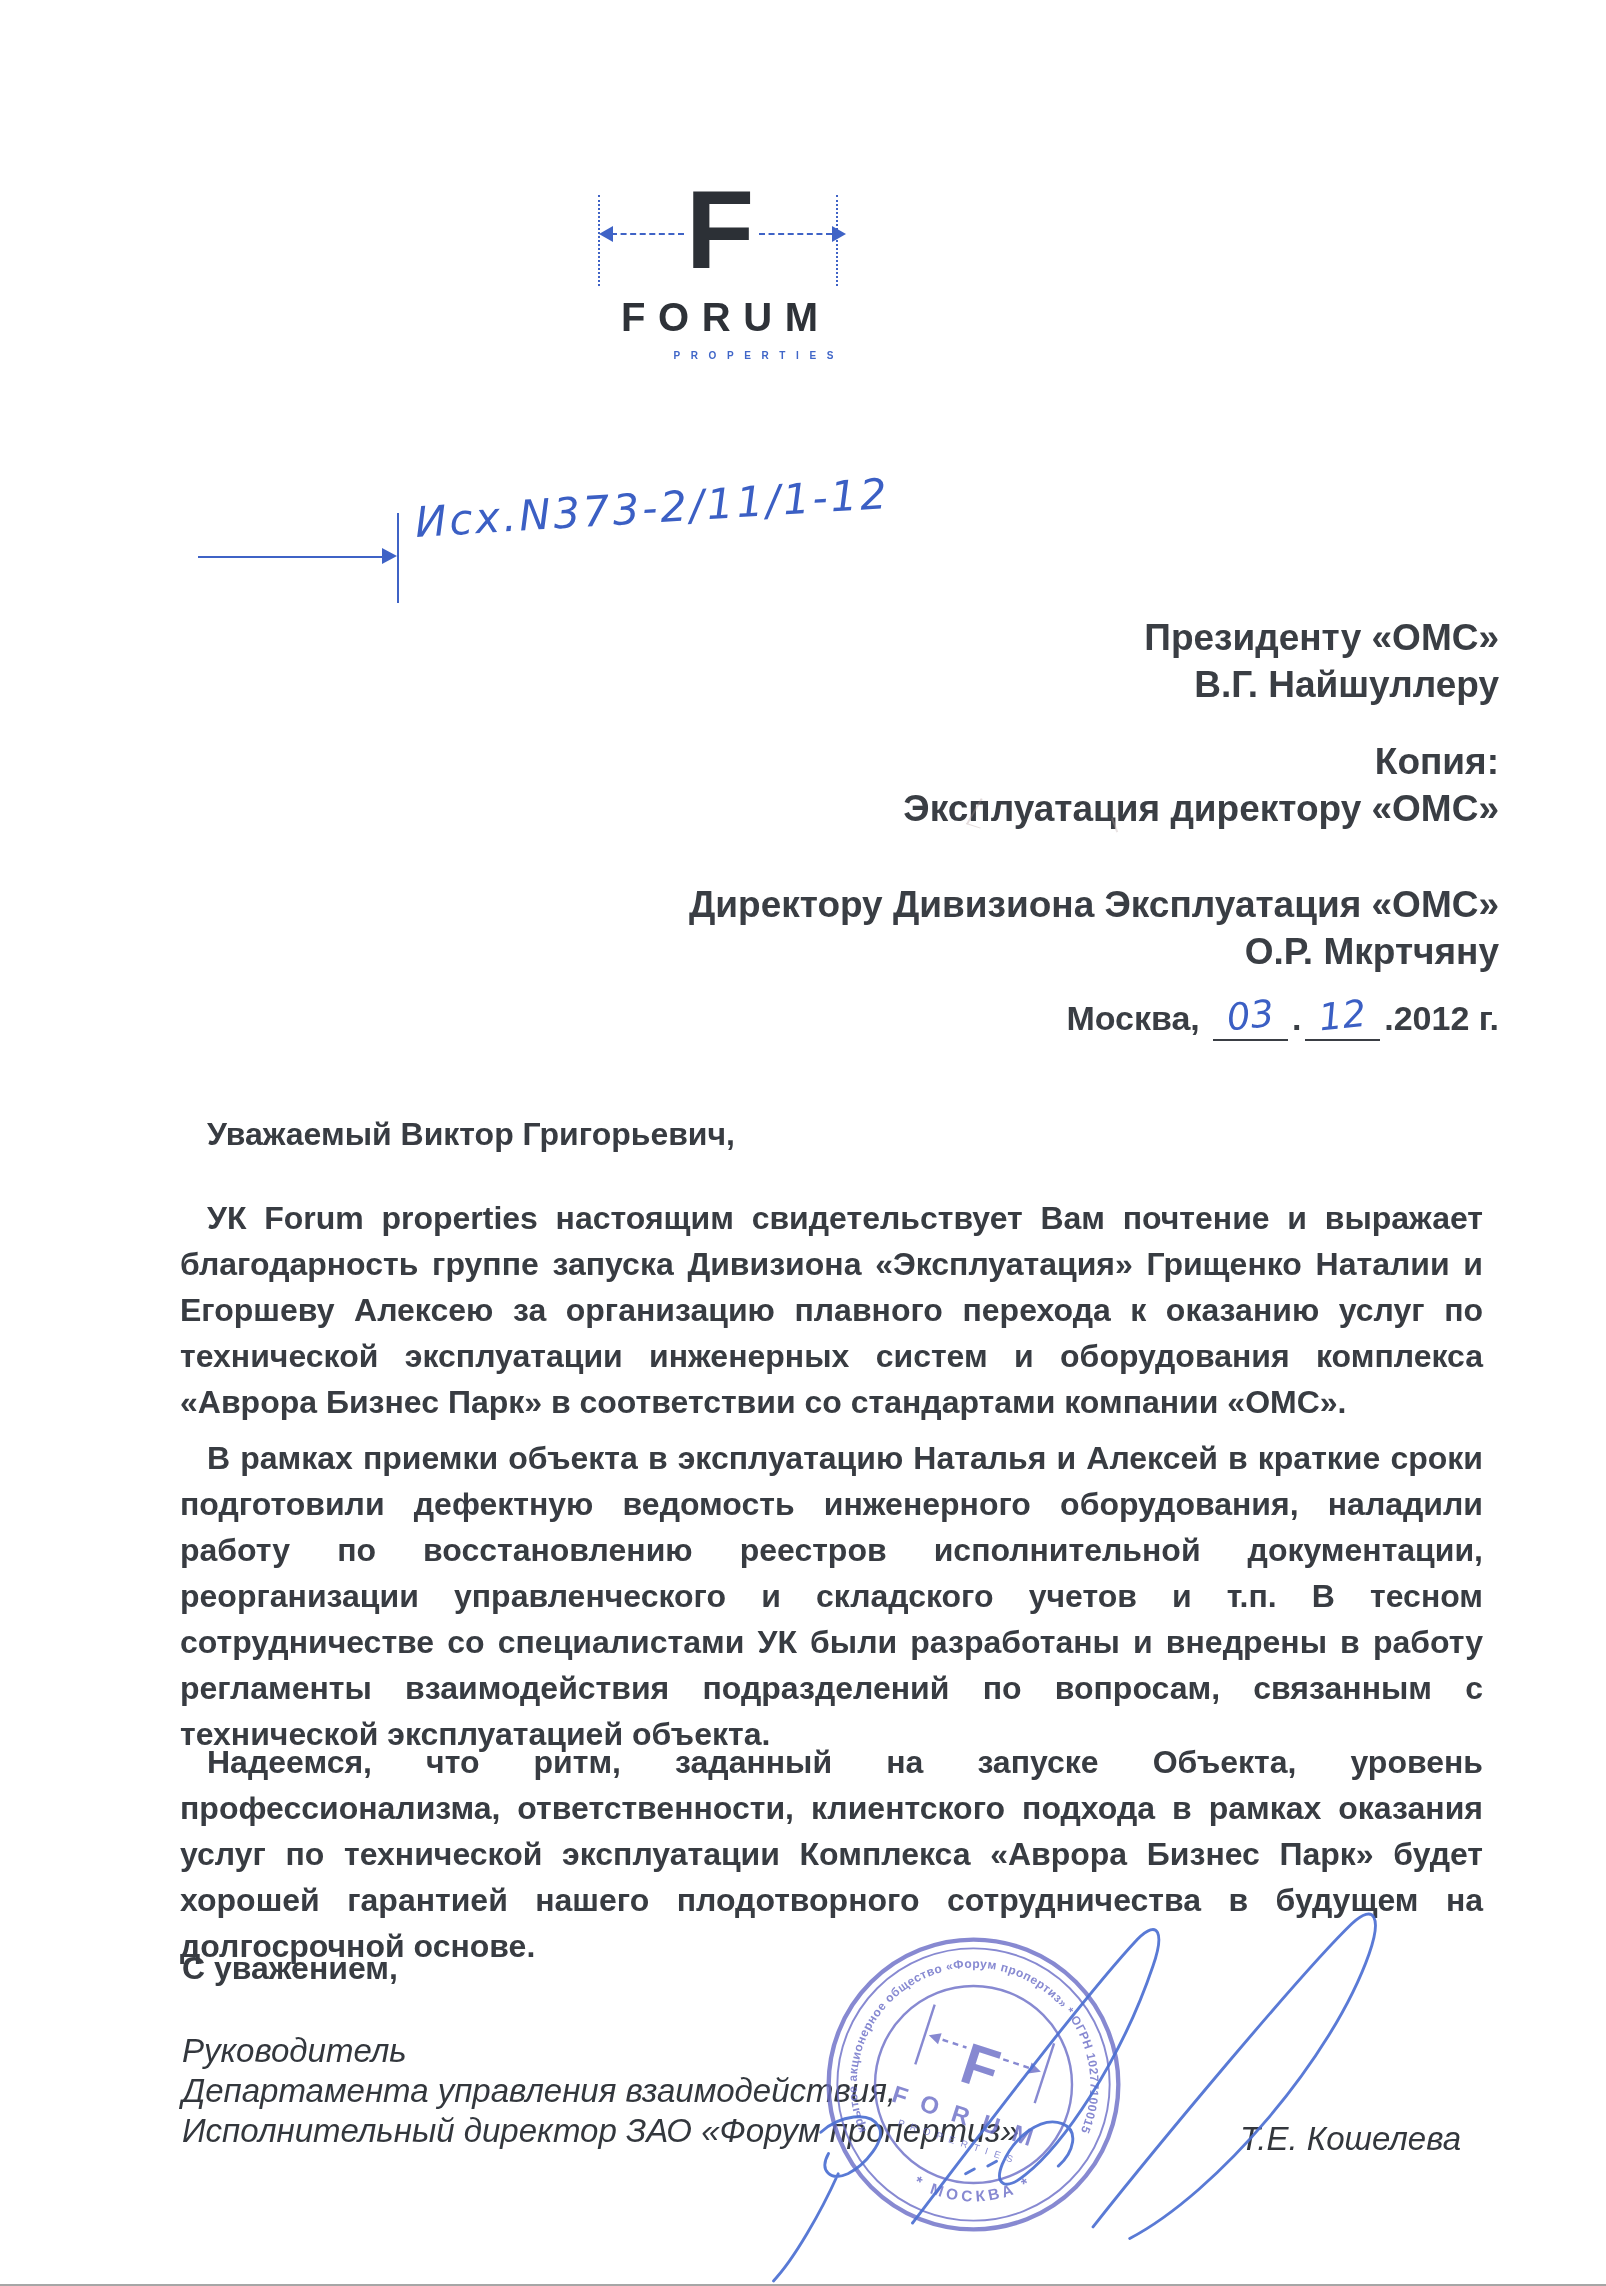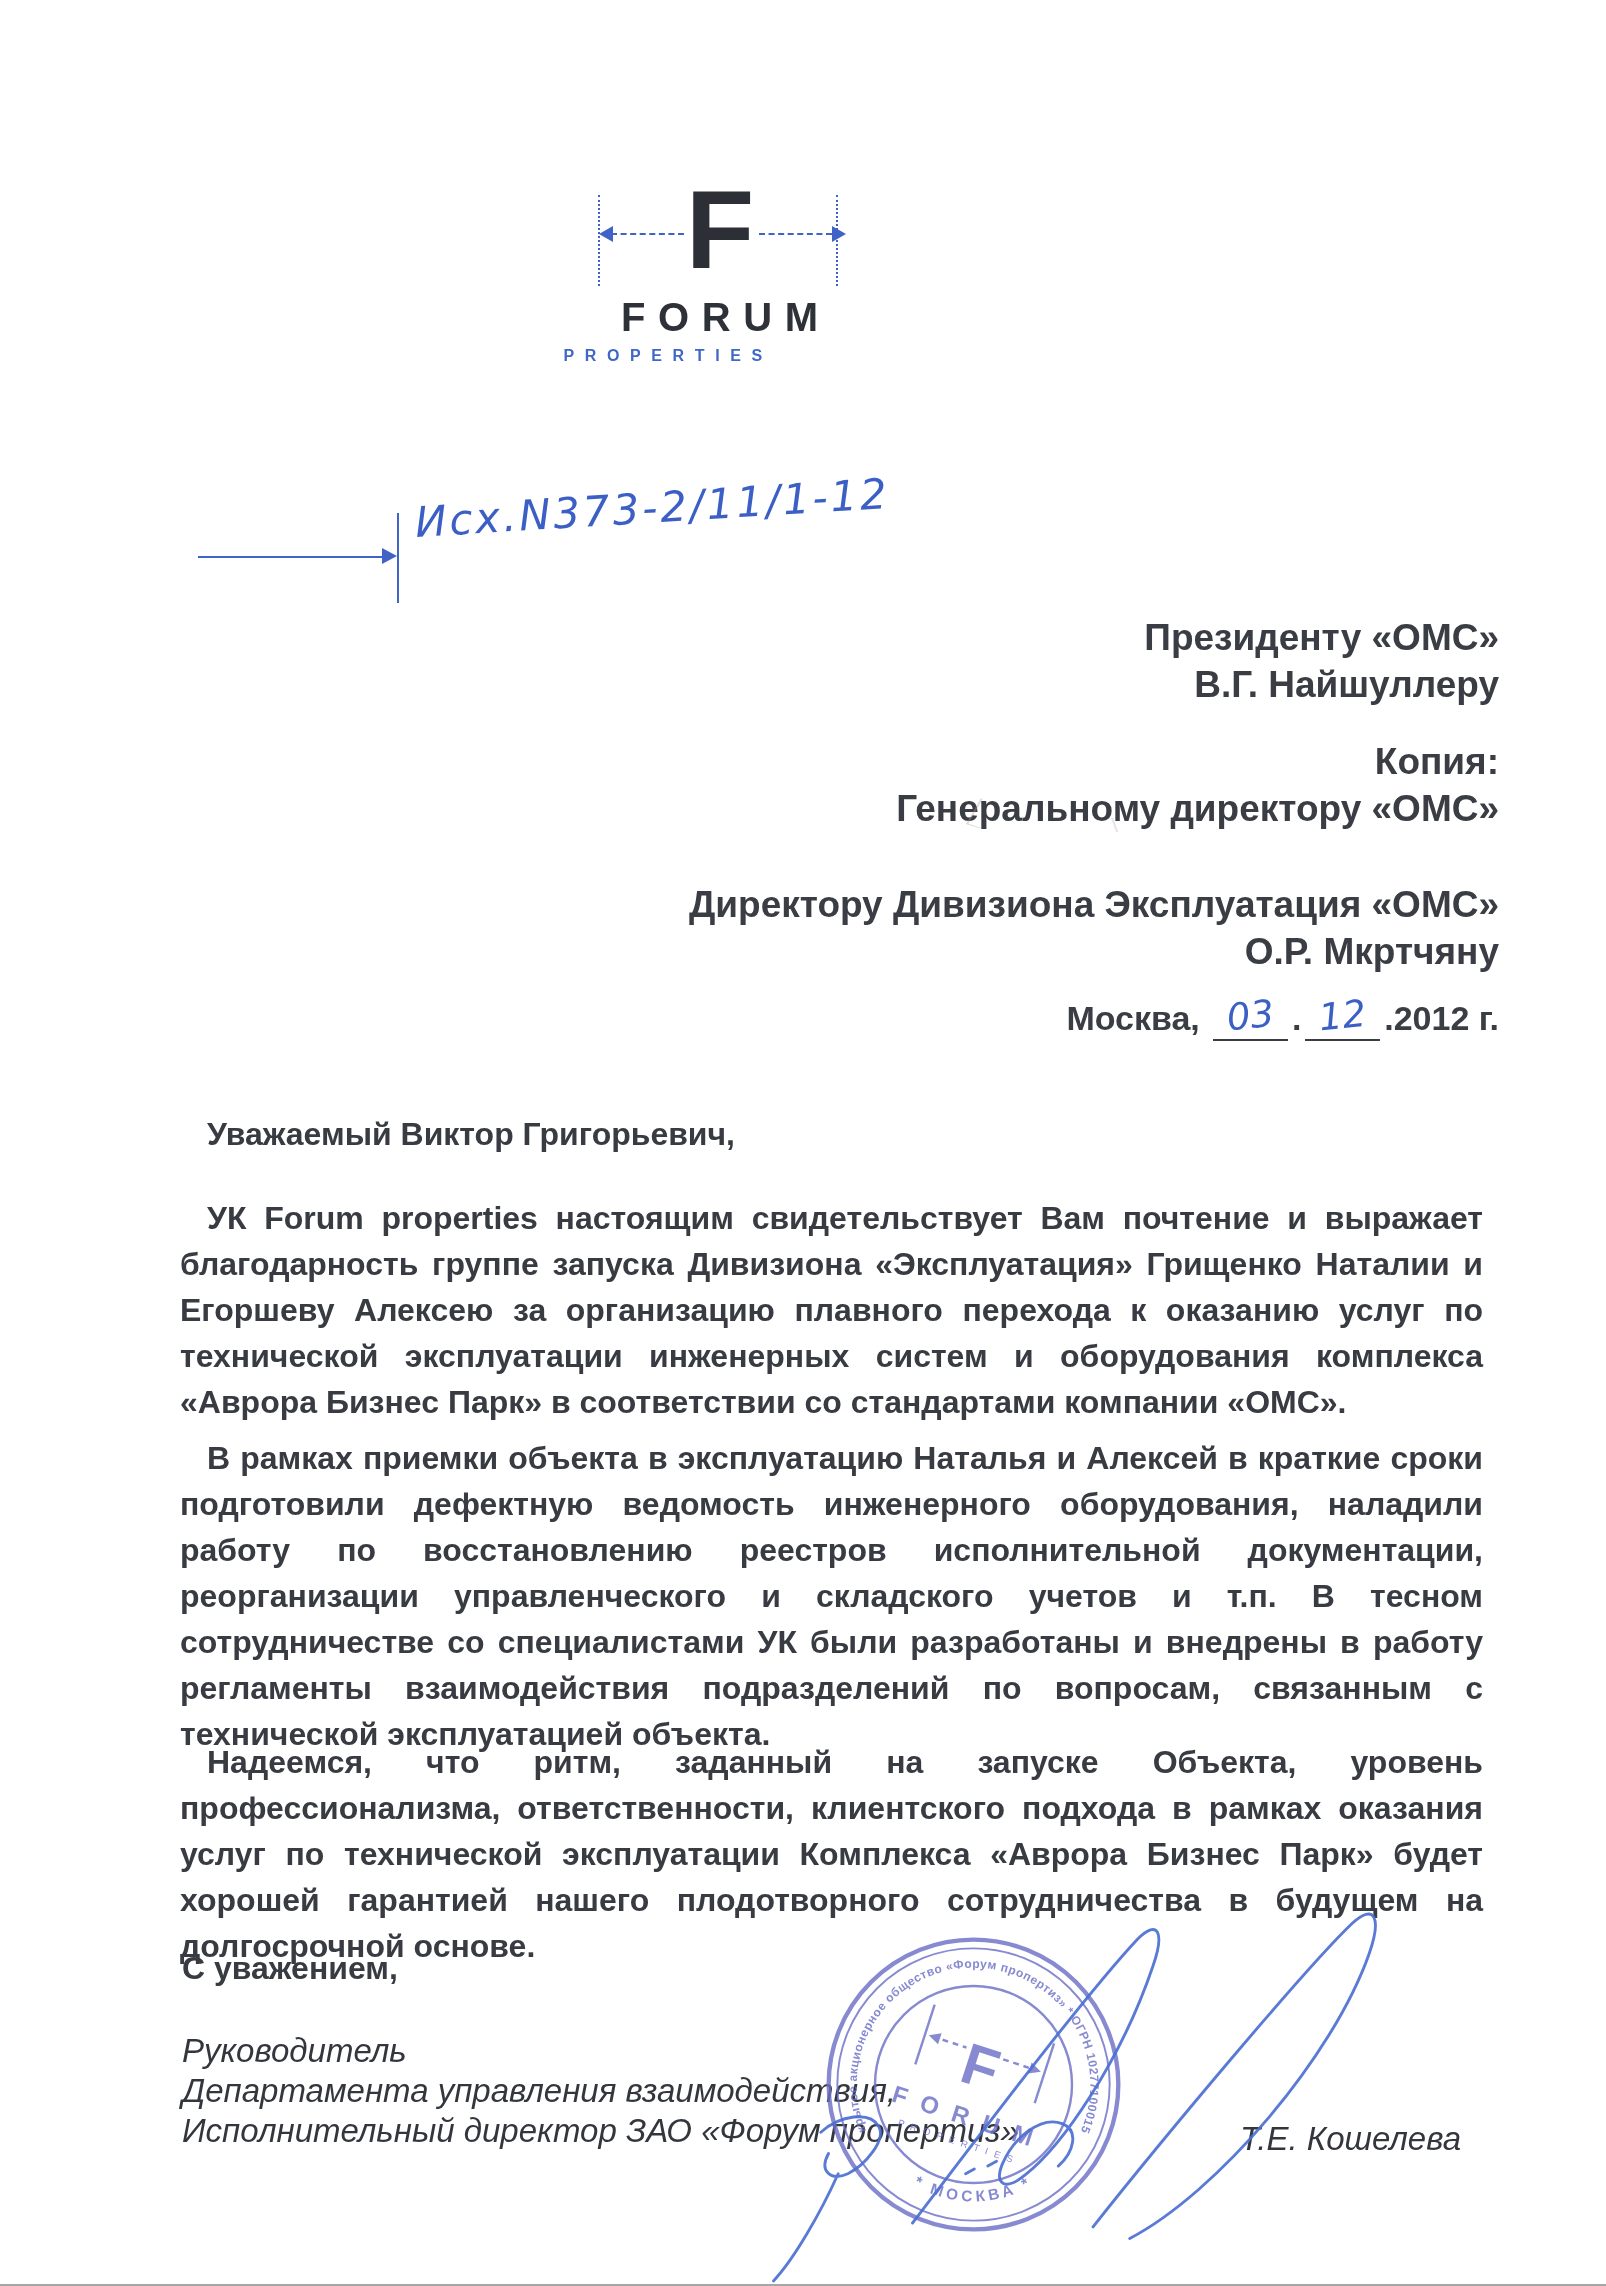--- a/index.html
+++ b/index.html
@@ -23,22 +23,22 @@
   .lh-f {
     position:absolute; left:664px; top:174px; width:112px; text-align:center;
     font-size:112px; line-height:112px; font-weight:bold; color:#2c3036;
     letter-spacing:0;
   }
   .lh-forum {
     position:absolute; left:587px; top:292px; width:265px; text-align:center;
     font-size:40px; line-height:50px; font-weight:bold; color:#2e3238; letter-spacing:12.6px; text-indent:12.6px;
   }
   .lh-props {
-    position:absolute; left:553px; top:346px; width:268px; text-align:left;
-    font-size:16px; line-height:19.3px; color:#4066c8; letter-spacing:10.6px; text-indent:10.6px; font-weight:bold;
+    position:absolute; left:576px; top:346px; width:268px; text-align:right;
+    font-size:10px; line-height:19.3px; color:#4066c8; letter-spacing:10.6px; text-indent:10.6px; font-weight:bold;
   }
 
   
   .ref-line  { position:absolute; left:198px; top:556px; width:189px; border-top:2.9px solid #3f63c6; }
   .ref-head  { position:absolute; left:382px; top:548px; width:0; height:0;
                border-top:8.7px solid transparent; border-bottom:8.7px solid transparent; border-left:15.4px solid #3f63c6; }
   .ref-vline { position:absolute; left:397px; top:513px; height:90px; border-left:2.9px solid #3f63c6; }
   .ref-hand  {
     position:absolute; left:415px; top:498px; font-family:"DejaVu Sans", sans-serif;
     font-style:italic; font-size:42px; color:#3b5fc4; letter-spacing:2.9px;
@@ -107,21 +107,21 @@
     <div class="ref-vline"></div>
     <div class="ref-hand">Исх.N373-2/11/1-12</div>
   </div>
 
   <div class="addr addr-1">
     <div>Президенту «ОМС»</div>
     <div>В.Г. Найшуллеру</div>
   </div>
   <div class="addr addr-2">
     <div>Копия:</div>
-    <div>Генеральному директору «ОМС»</div>
+    <div>Эксплуатация директору «ОМС»</div>
   </div>
   <div class="addr addr-3">
     <div>Директору Дивизиона Эксплуатация «ОМС»</div>
     <div>О.Р. Мкртчяну</div>
   </div>
 
   <div class="dateline">
     <span>Москва,</span>
     <span class="blank"><span class="hand-digit">03</span></span><span>.</span><span class="blank"><span class="hand-digit">12</span></span><span>.</span><span>2012 г.</span>
   </div>

